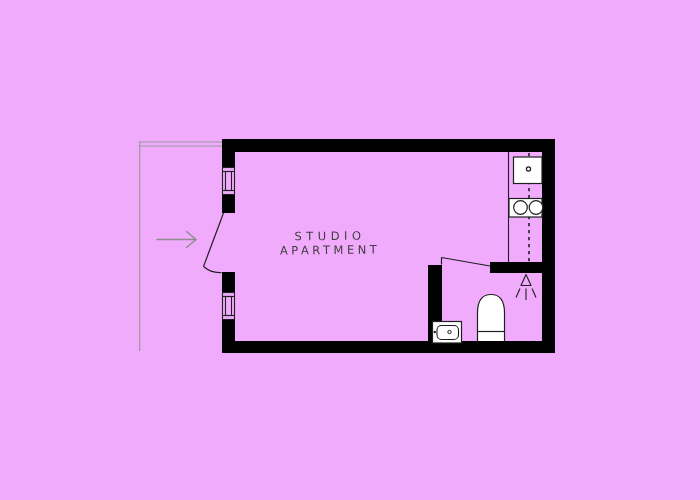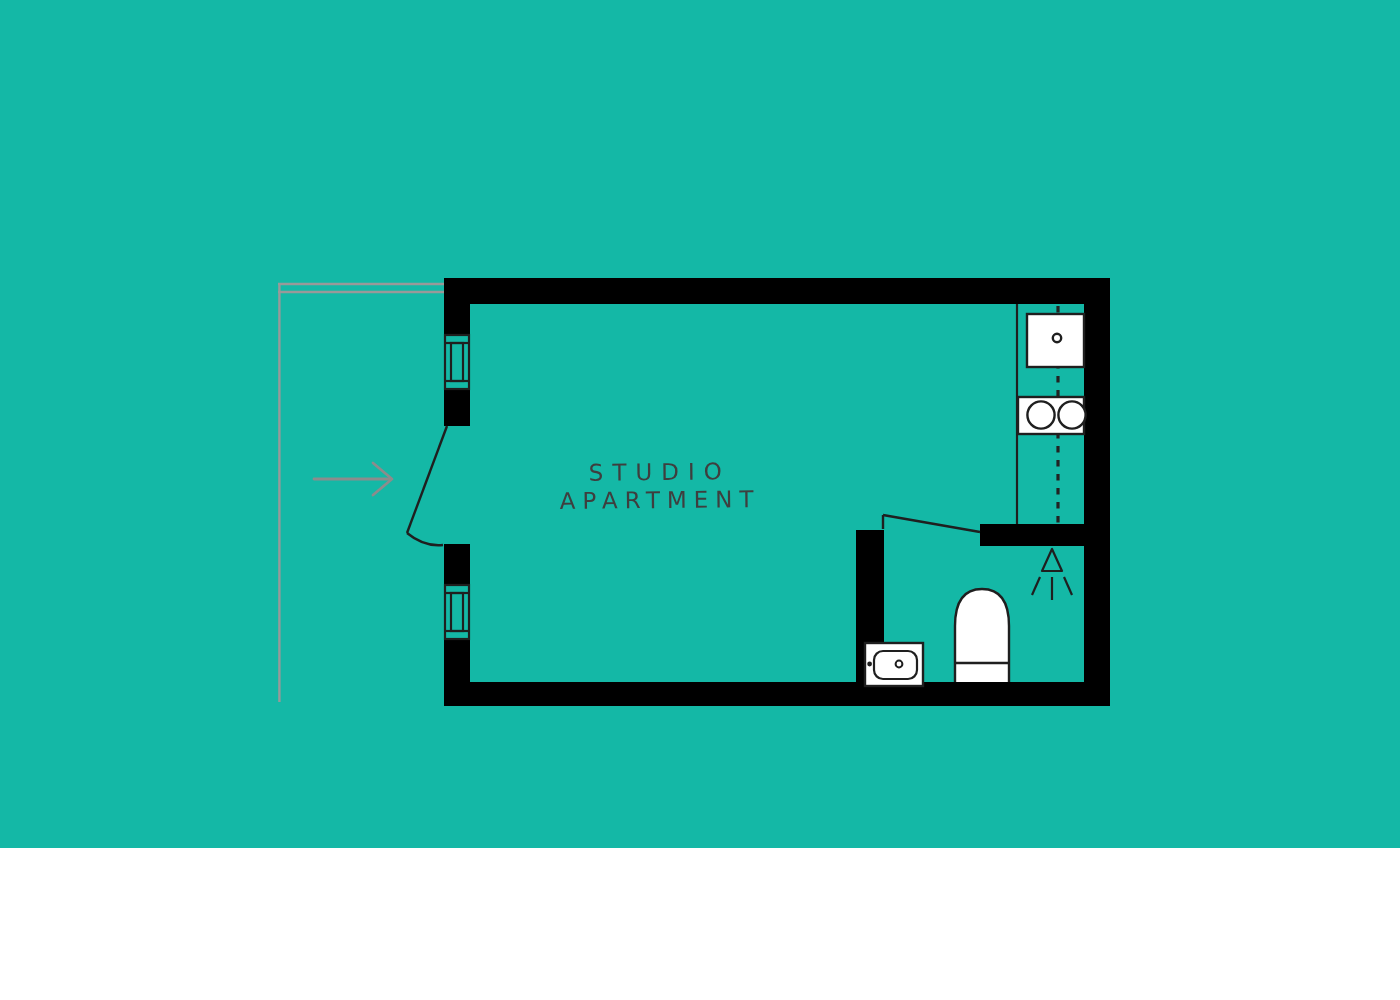--- a/index.html
+++ b/index.html
@@ -7,22 +7,22 @@
     padding: 0;
     width: 700px;
     height: 500px;
     background: #ffffff;
     overflow: hidden;
     font-family: "DejaVu Sans", sans-serif;
   }
   .canvas {
     position: relative;
     width: 700px;
-    height: 424px;
-    background: #14b8a6;
+    height: 500px;
+    background: #f0abfc;
   }
   .plan-svg {
     position: absolute;
     left: 0;
     top: 0;
   }
   .room-label {
     position: absolute;
     left: 245px;
     top: 230px;

